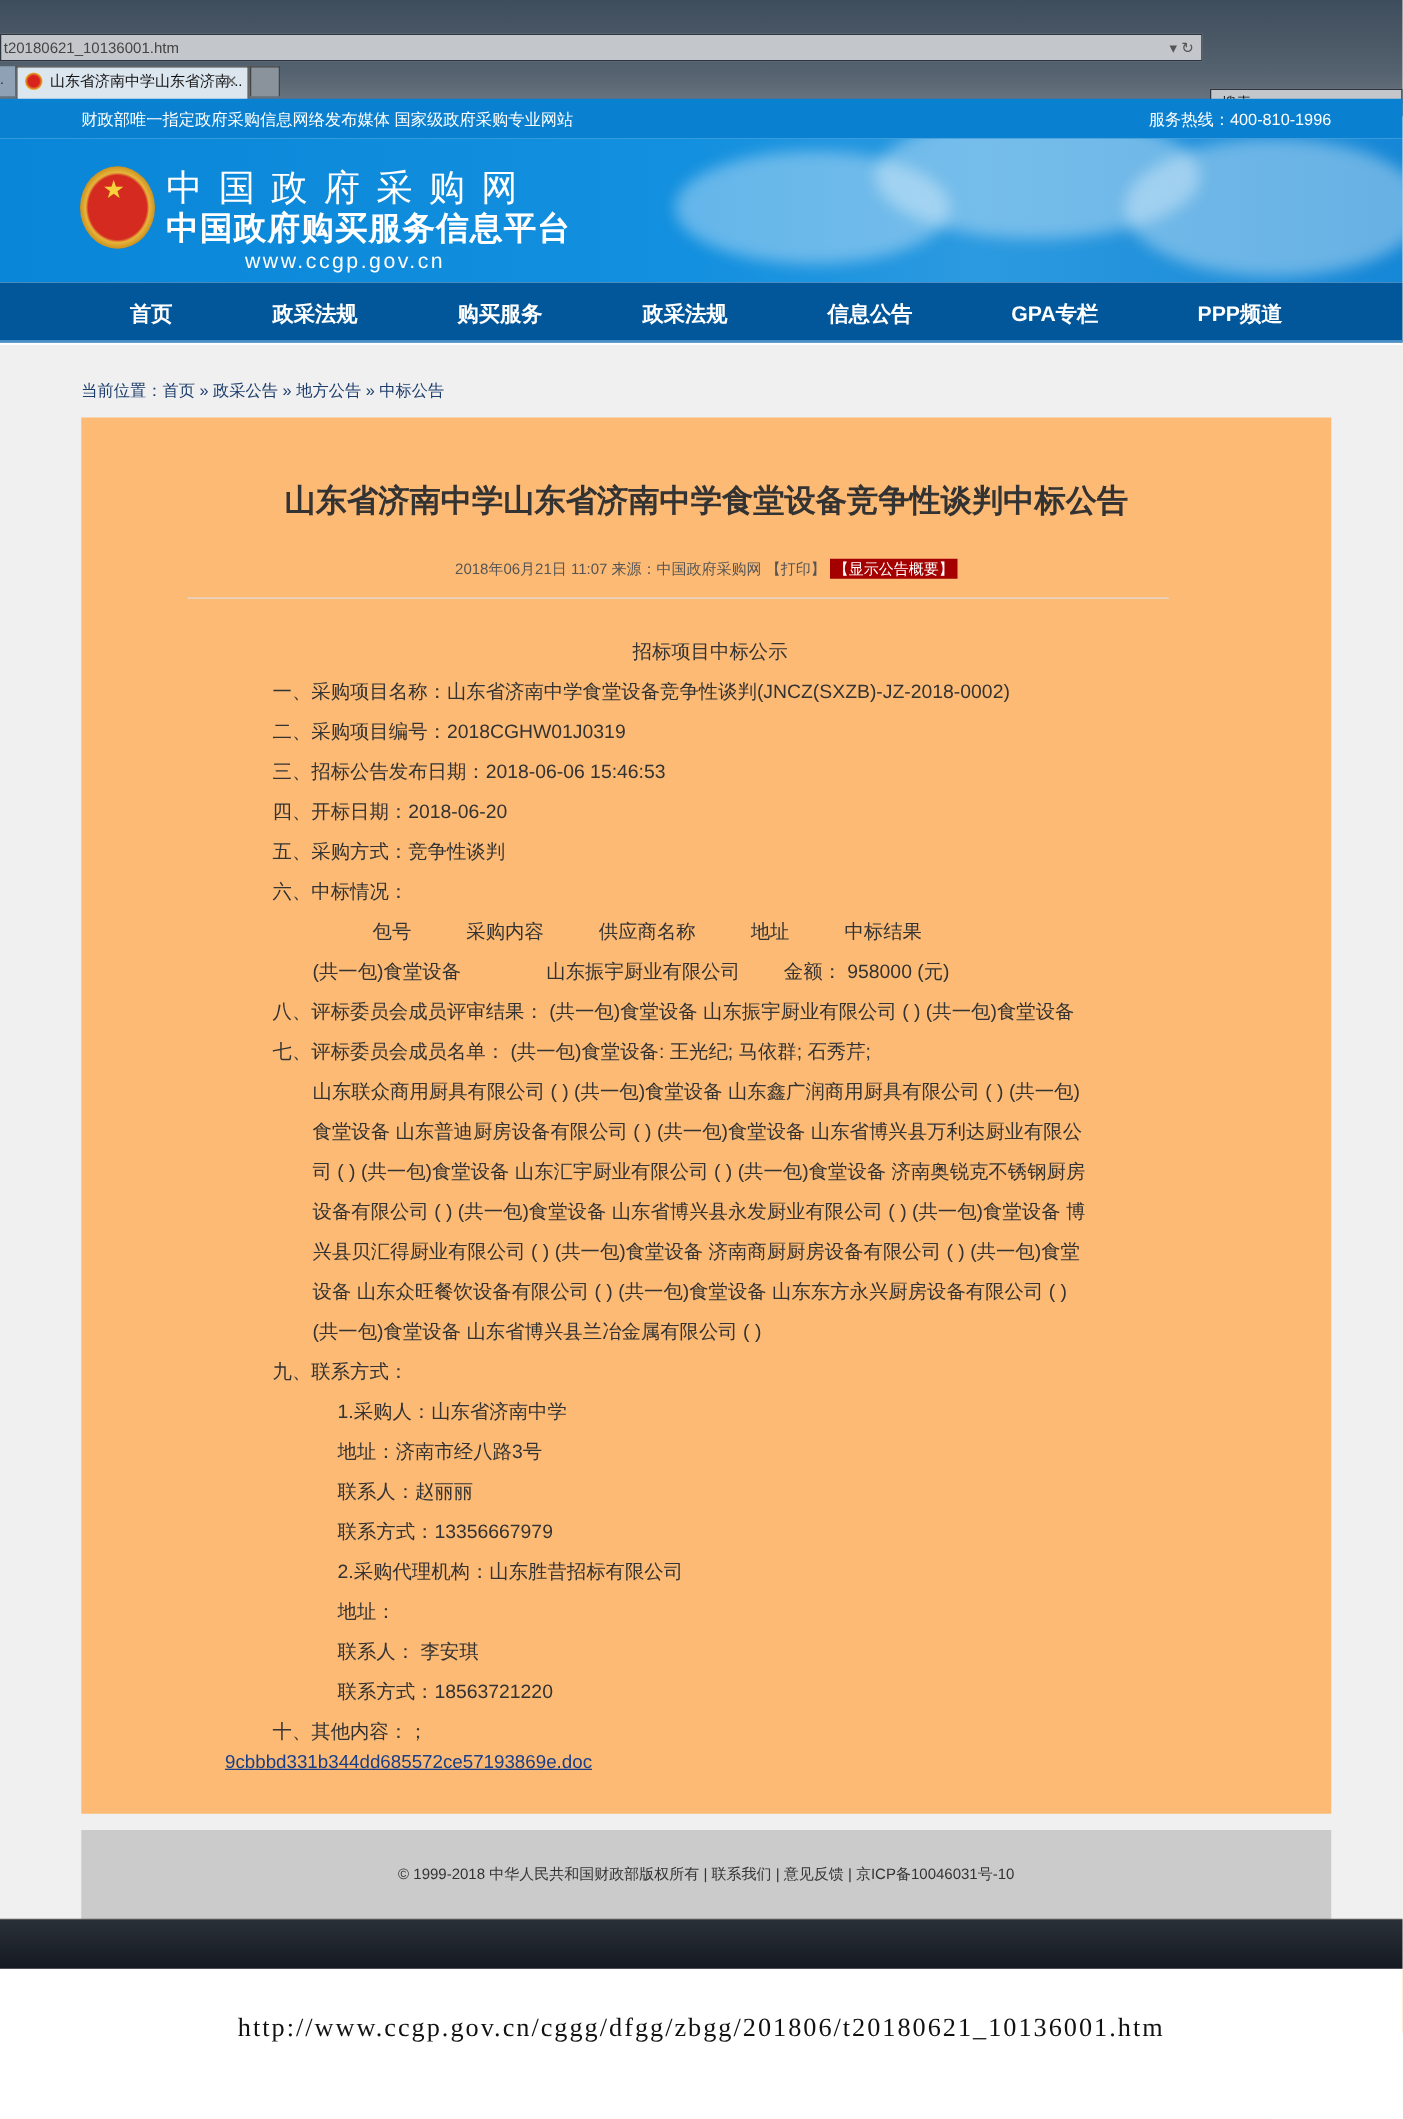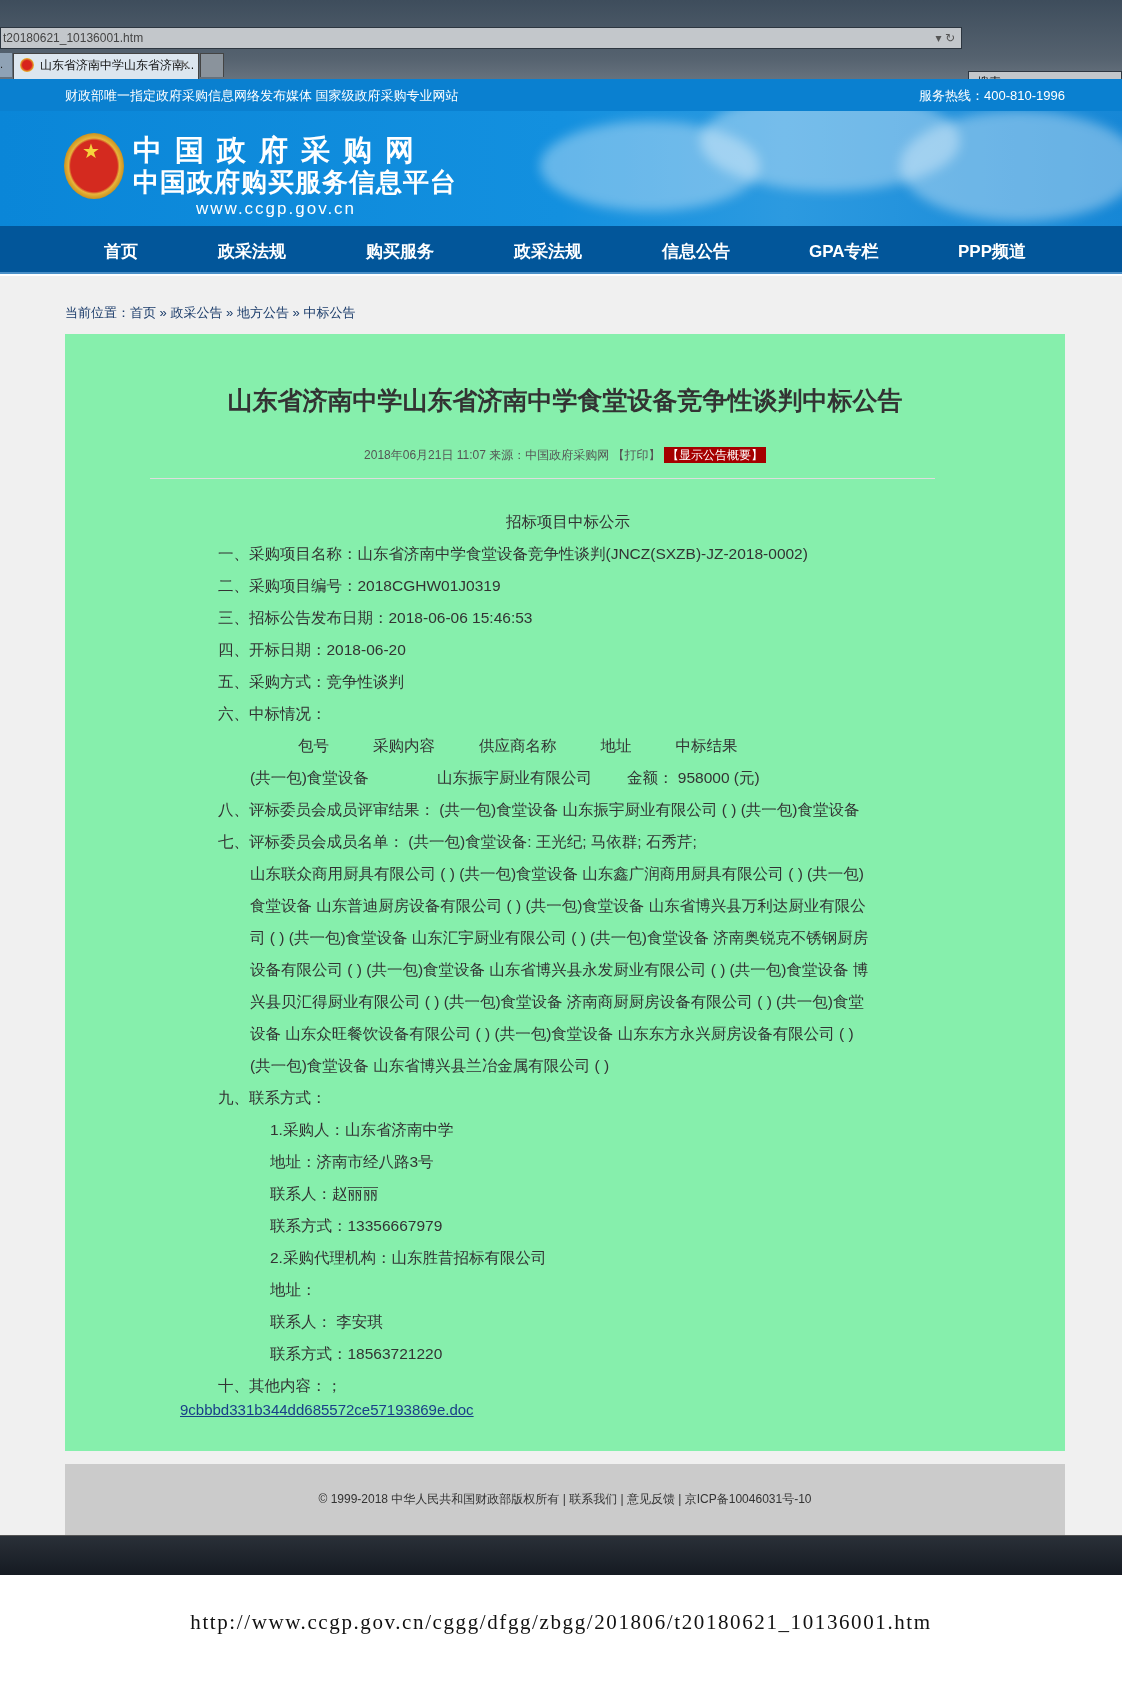--- a/index.html
+++ b/index.html
@@ -14,30 +14,30 @@
   .tab-active .close { position: absolute; right: 8px; top: 0; color: #666; font-size: 12px; }
   .tab-new { position: absolute; left: 200px; top: 53px; width: 24px; height: 24px; background: #8a939c; border: 1px solid #444; border-bottom: none; }
 
   .topstrip { position: absolute; left: 0; top: 79px; width: 1122px; height: 32px; background: #0a80d0; color: #fff; font-size: 13px; }
   .topstrip .l { position: absolute; left: 65px; top: 8px; }
   .topstrip .r { position: absolute; right: 57px; top: 8px; }
   .banner { position: absolute; left: 0; top: 111px; width: 1122px; height: 115px; background: linear-gradient(90deg, #0a86d8 0%, #1390df 50%, #2c9ae0 70%, #1687d6 100%); overflow: hidden; }
   .cloud { position: absolute; border-radius: 50%; background: rgba(255,255,255,0.35); filter: blur(6px); }
   .emblem { position: absolute; left: 64px; top: 22px; width: 60px; height: 66px; border-radius: 50%; background: radial-gradient(#d42a1f 55%, #e6b53c 60%, #c98d1a 72%); }
   .emblem .star { position: absolute; left: 18px; top: 6px; color: #f6d33c; font-size: 20px; }
-  .logo-1 { position: absolute; left: 133px; top: 20px; color: #fff; font-size: 29px; font-weight: bold; letter-spacing: 13px; }
+  .logo-1 { position: absolute; left: 133px; top: 20px; color: #fff; font-size: 29px; font-weight: normal; letter-spacing: 13px; }
   .logo-2 { position: absolute; left: 133px; top: 54px; color: #fff; font-size: 26px; font-weight: bold; letter-spacing: 1px; }
   .logo-3 { position: absolute; left: 196px; top: 88px; color: #fff; font-size: 17px; font-weight: normal; letter-spacing: 2px; }
   .nav { position: absolute; left: 0; top: 226px; width: 1122px; height: 48px; background: #02569a; border-bottom: 2px solid #4a90c8; }
   .nav-item { position: absolute; top: 14px; color: #fff; font-size: 17px; font-weight: bold; cursor: pointer; }
 
   .page-bg { position: absolute; left: 0; top: 276px; width: 1122px; height: 1260px; background: #f0f0f0; }
   .crumb { position: absolute; left: 65px; top: 304px; font-size: 13px; color: #1c3d6b; }
   .crumb span { cursor: pointer; }
-  .card { position: absolute; left: 65px; top: 334px; width: 1000px; height: 1117px; background: #86efac; }
+  .card { position: absolute; left: 65px; top: 334px; width: 1000px; height: 1117px; background: #fdba74; }
   .title { position: absolute; left: 0; top: 50px; width: 1000px; text-align: center; font-size: 25px; font-weight: bold; color: #333; }
   .meta { position: absolute; left: 0; top: 113px; width: 1000px; text-align: center; font-size: 12px; color: #555; }
   .meta .badge { background: #a50000; color: #fff; padding: 1px 3px; cursor: pointer; }
   .meta .print { cursor: pointer; }
   .divider { position: absolute; left: 85px; top: 144px; width: 785px; height: 1px; background: #ddd; }
   .body { position: absolute; left: 153px; top: 172px; width: 740px; font-size: 15.5px; color: #333; line-height: 32px; }
   .center-h { text-align: center; width: 740px; margin-left: -20px; }
   .ln { white-space: nowrap; }
   .ind1 { padding-left: 32px; }
   .ind2 { padding-left: 52px; }

